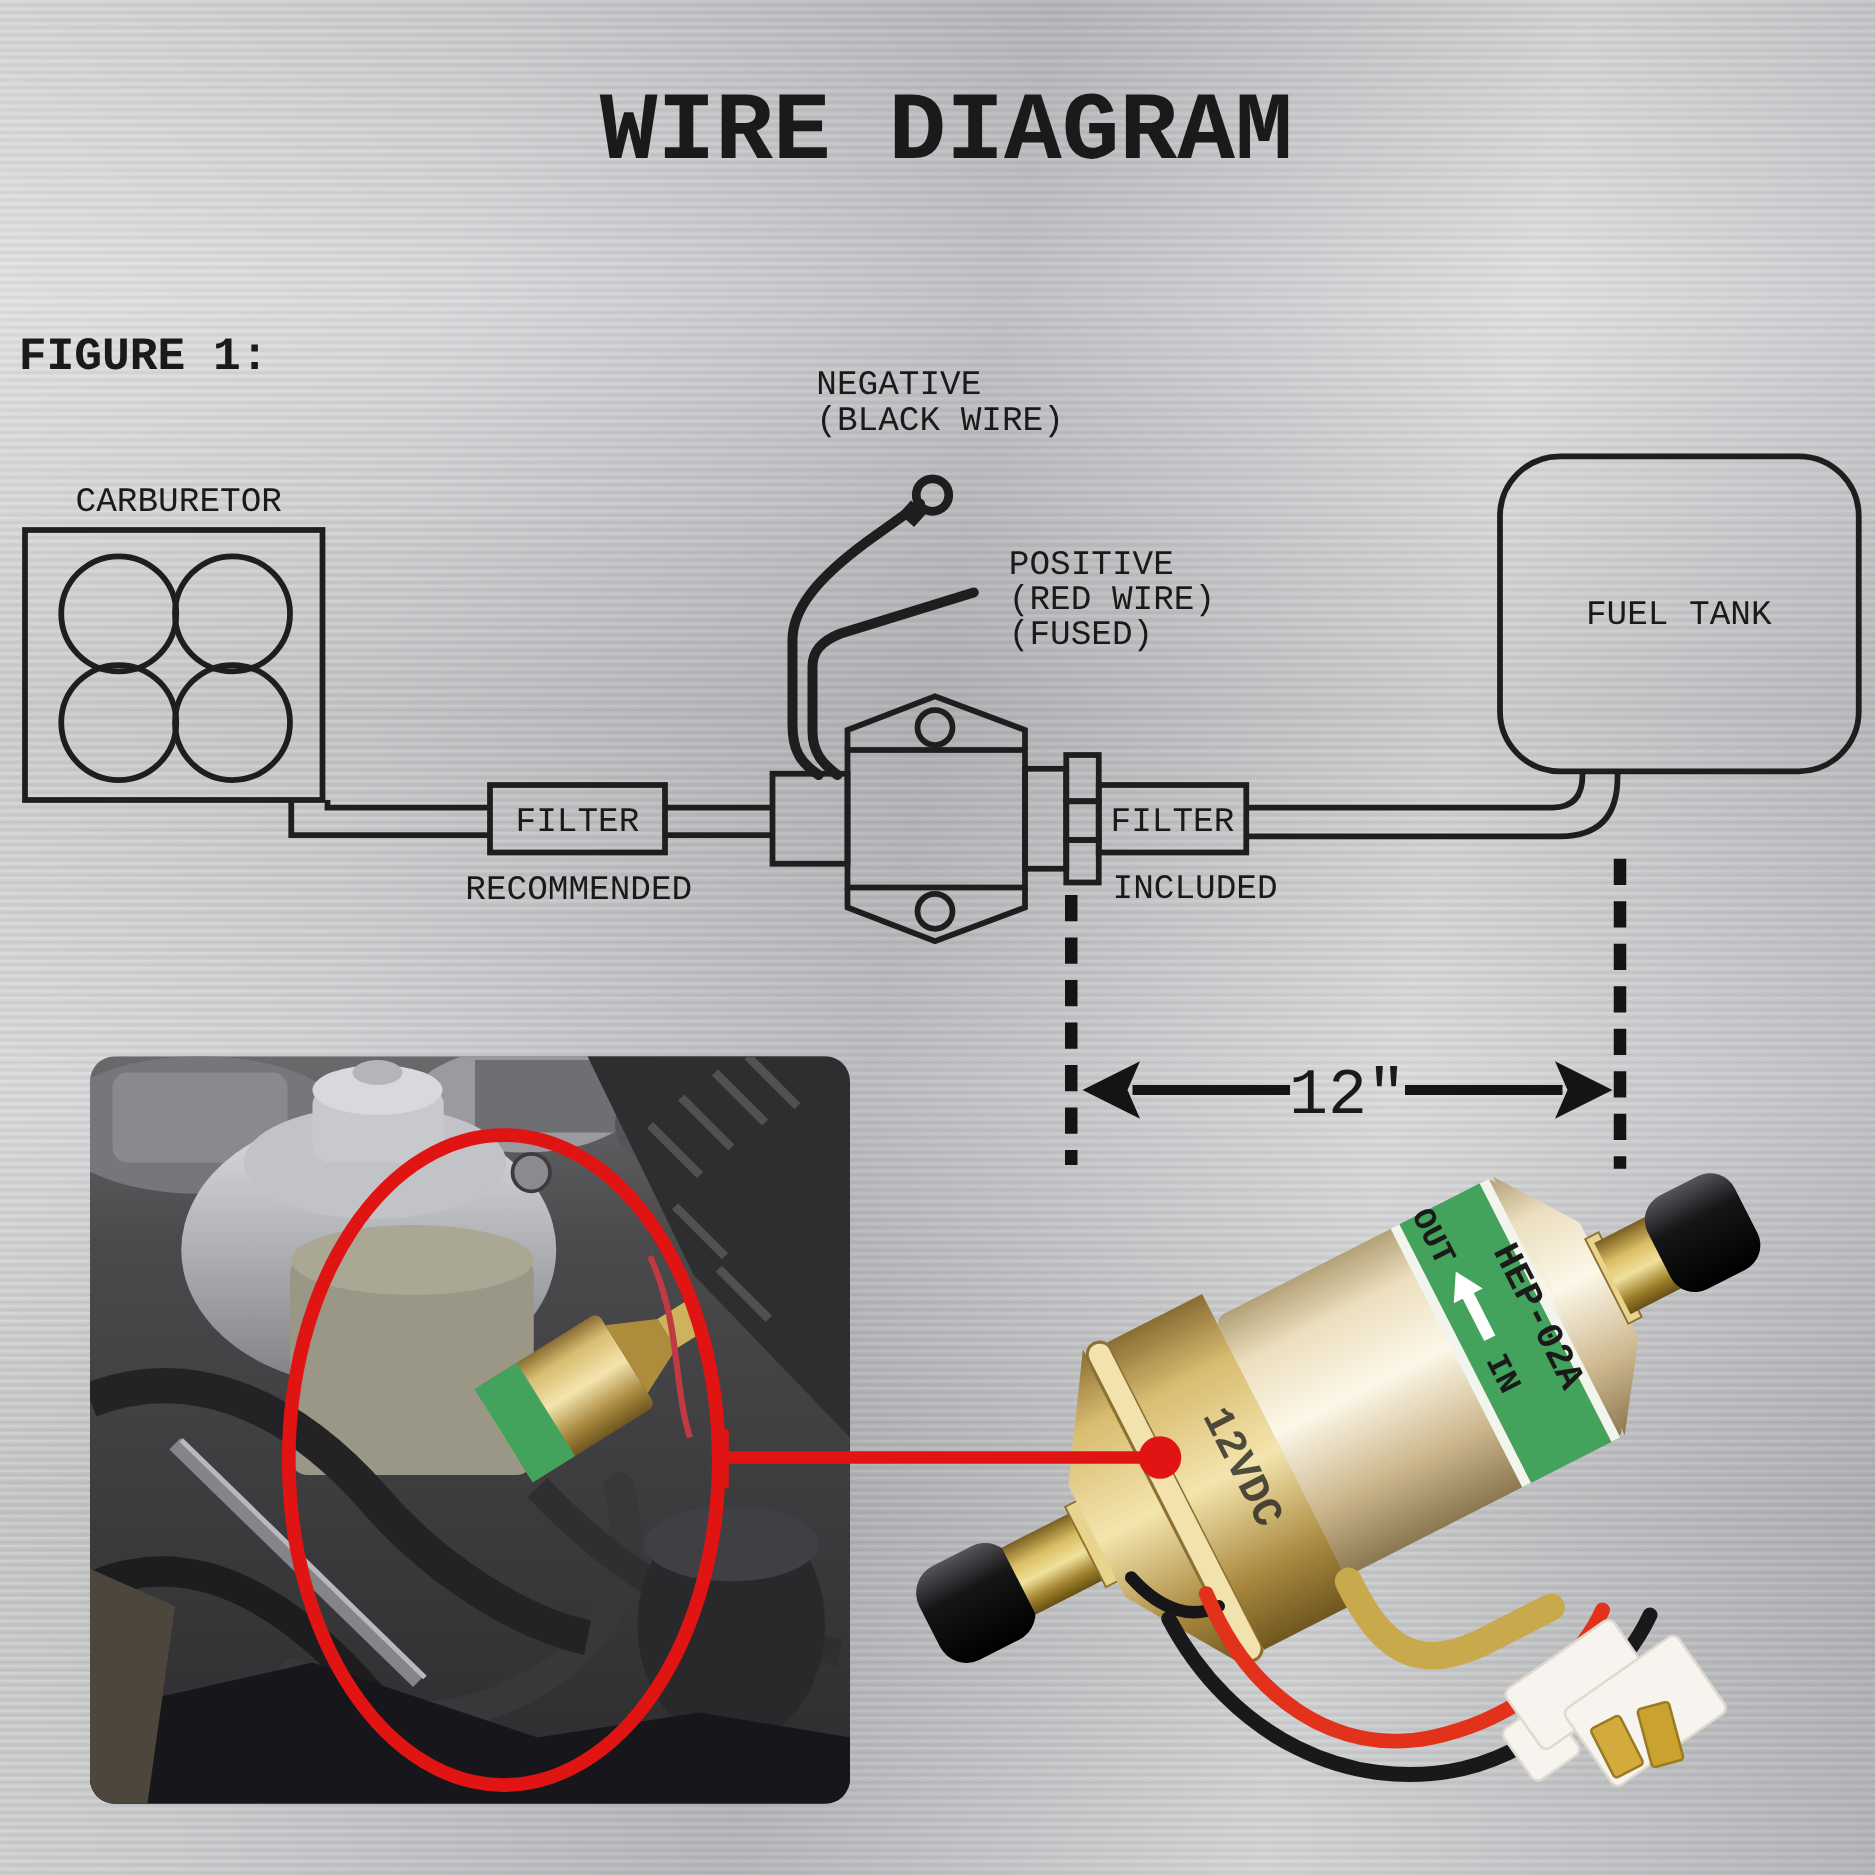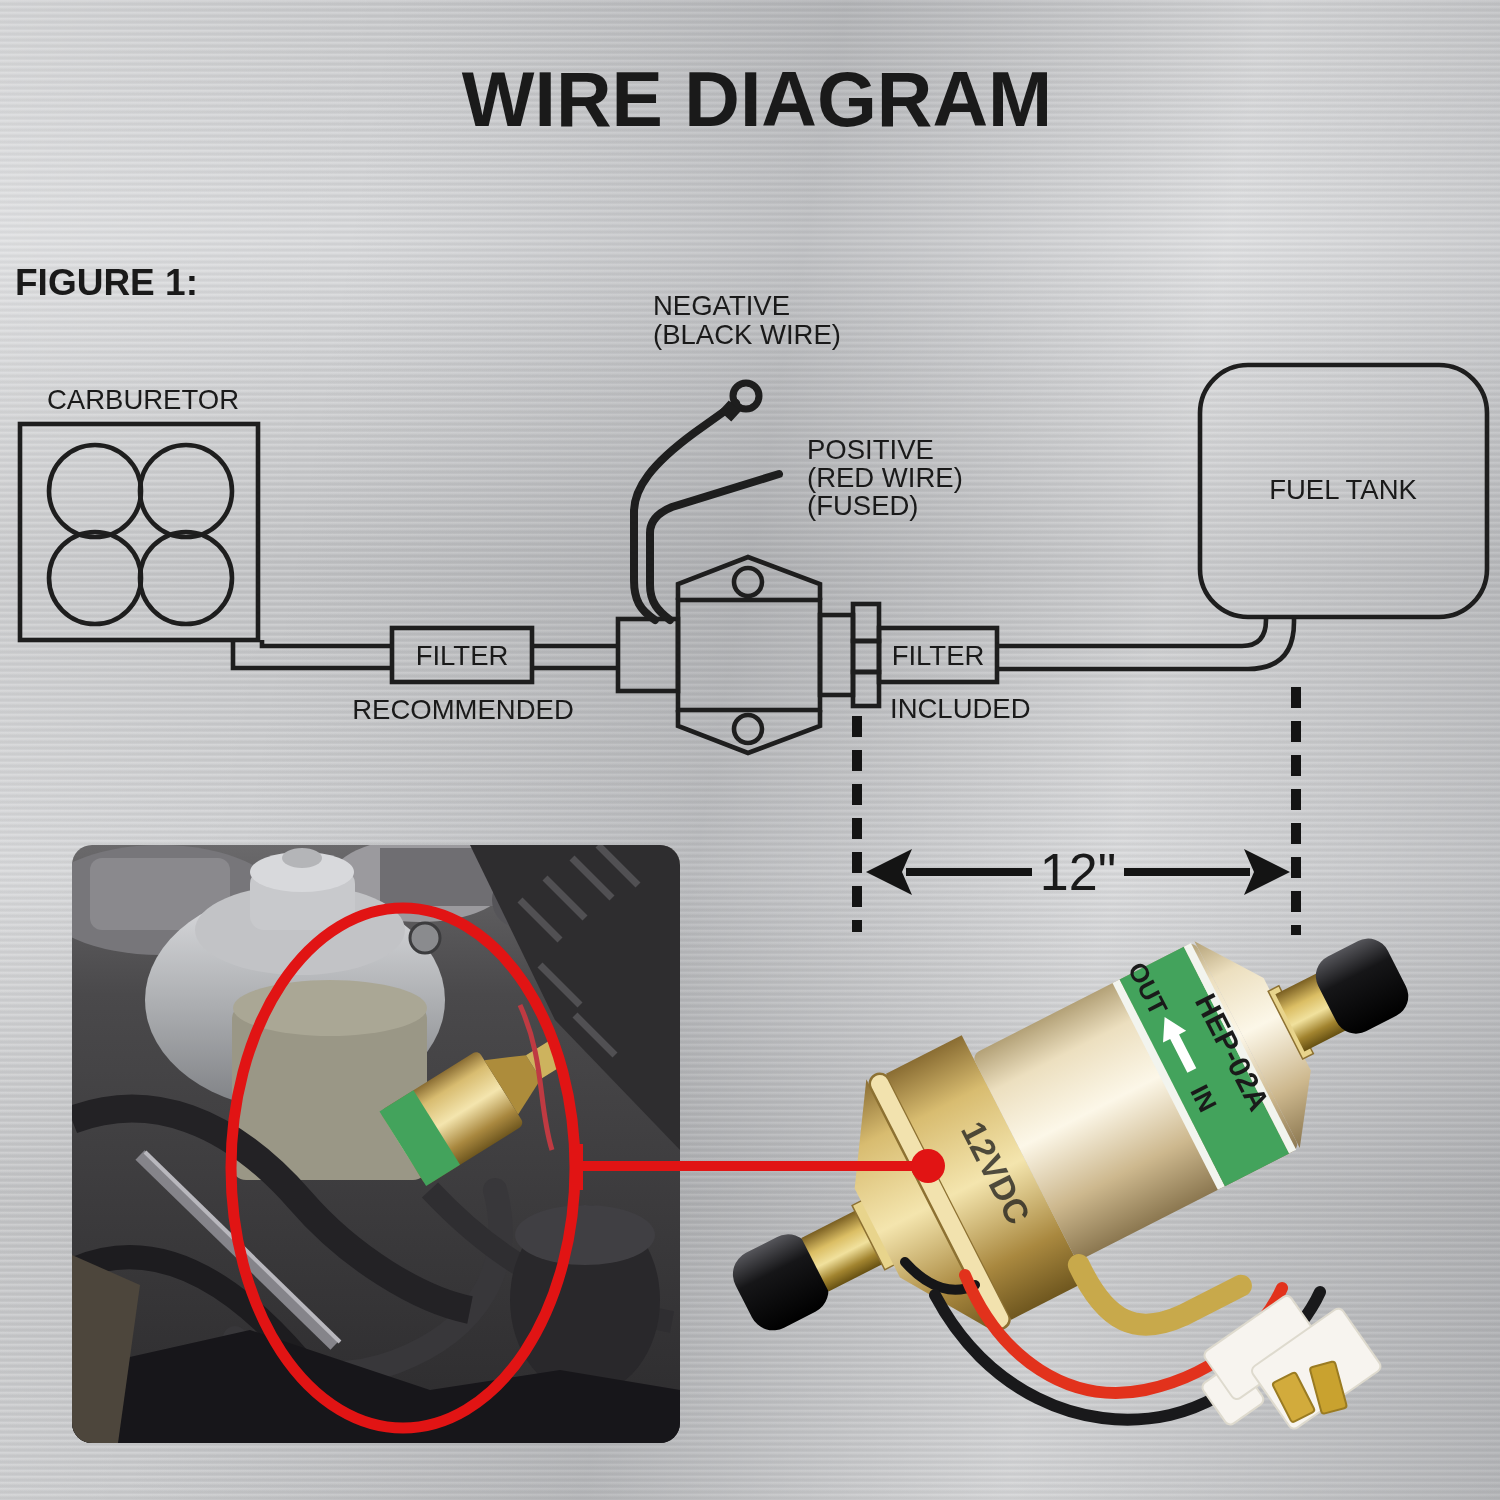--- a/index.html
+++ b/index.html
@@ -1,18 +1,18 @@
 <!DOCTYPE html>
 <html><head>
 <meta charset="utf-8">
 <style>
   html,body{margin:0;padding:0;}
   .stage{
     position:relative;width:1500px;height:1500px;overflow:hidden;
-    font-family:Liberation Sans, sans-serif;
+    font-family:Liberation Mono, monospace;
     background:
       linear-gradient(100deg, rgba(255,255,255,.20) 0%, rgba(255,255,255,0) 22%,
         rgba(70,72,78,.16) 48%, rgba(255,255,255,.14) 72%, rgba(90,92,98,.20) 100%),
       repeating-linear-gradient(180deg,
         rgba(255,255,255,.14) 0px, rgba(255,255,255,.14) 1px,
         rgba(0,0,0,0) 2px, rgba(0,0,0,.055) 4px, rgba(0,0,0,0) 6px),
       linear-gradient(180deg,#c9cacc 0%,#d9dadc 16%,#c3c4c6 38%,#d3d4d6 58%,#bfc0c2 80%,#cccdcf 100%);
   }
   svg.scene{position:absolute;left:0;top:0;}
   text{fill:#1a1a1a;}

